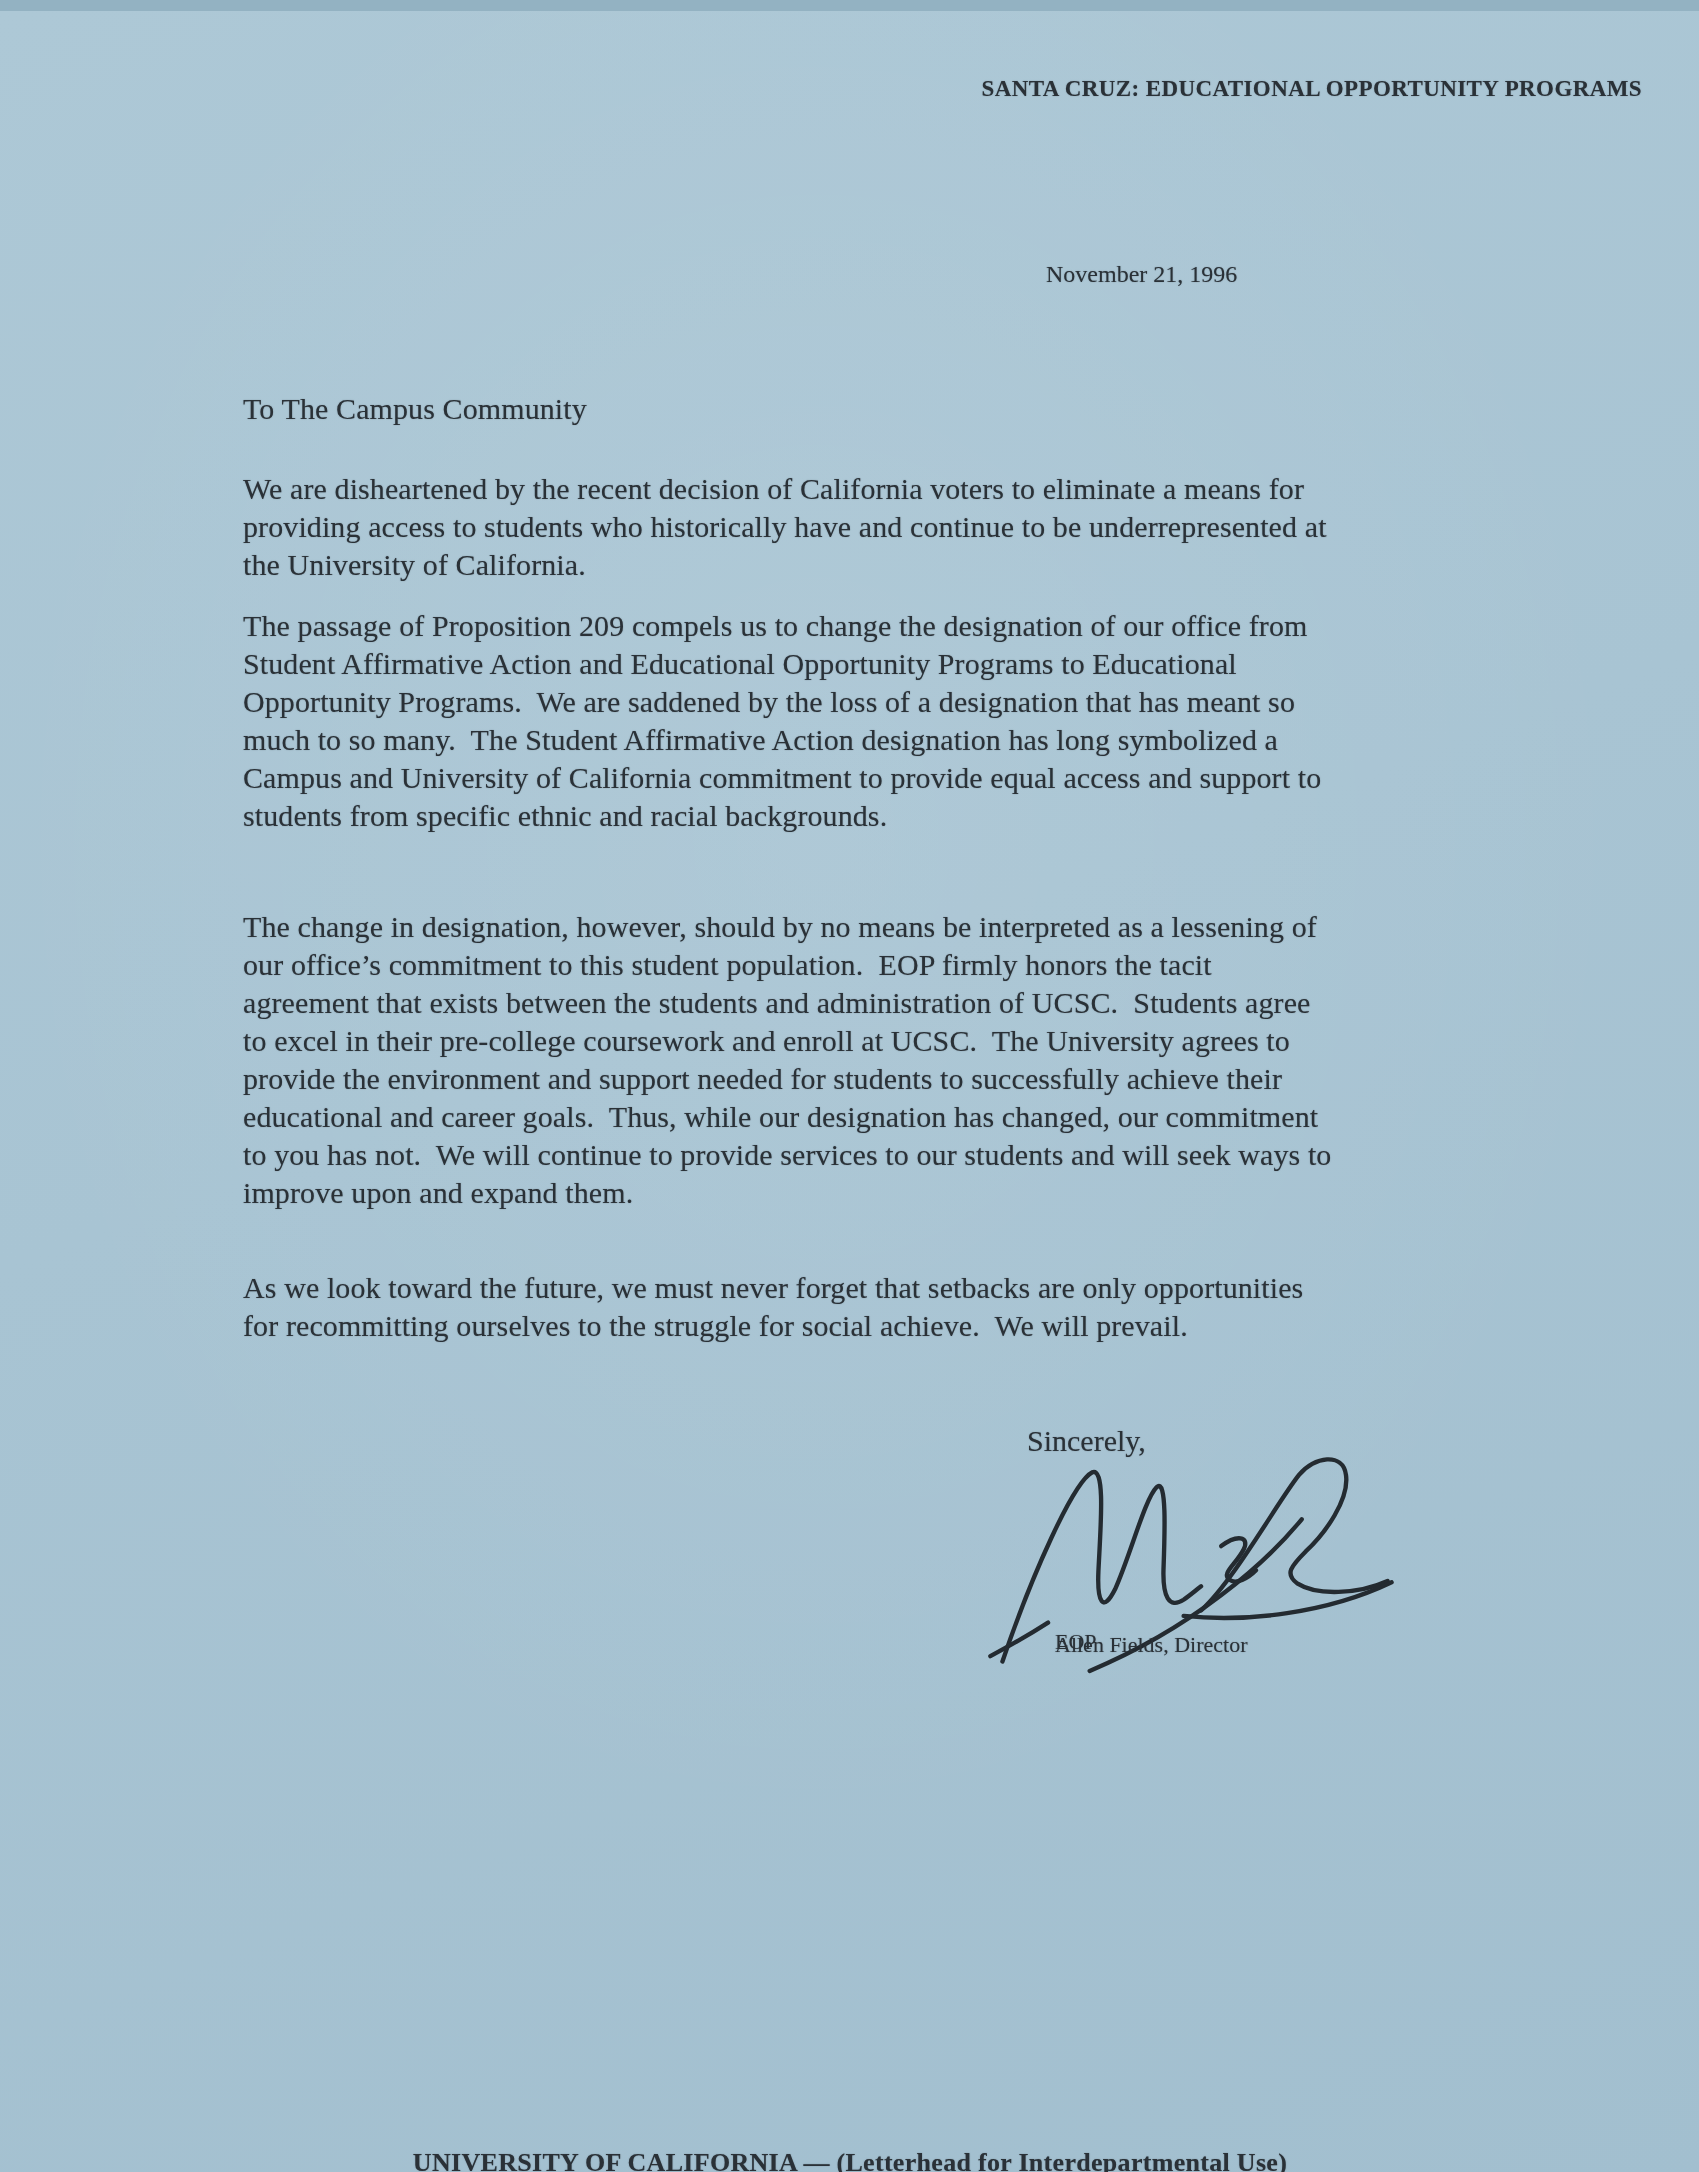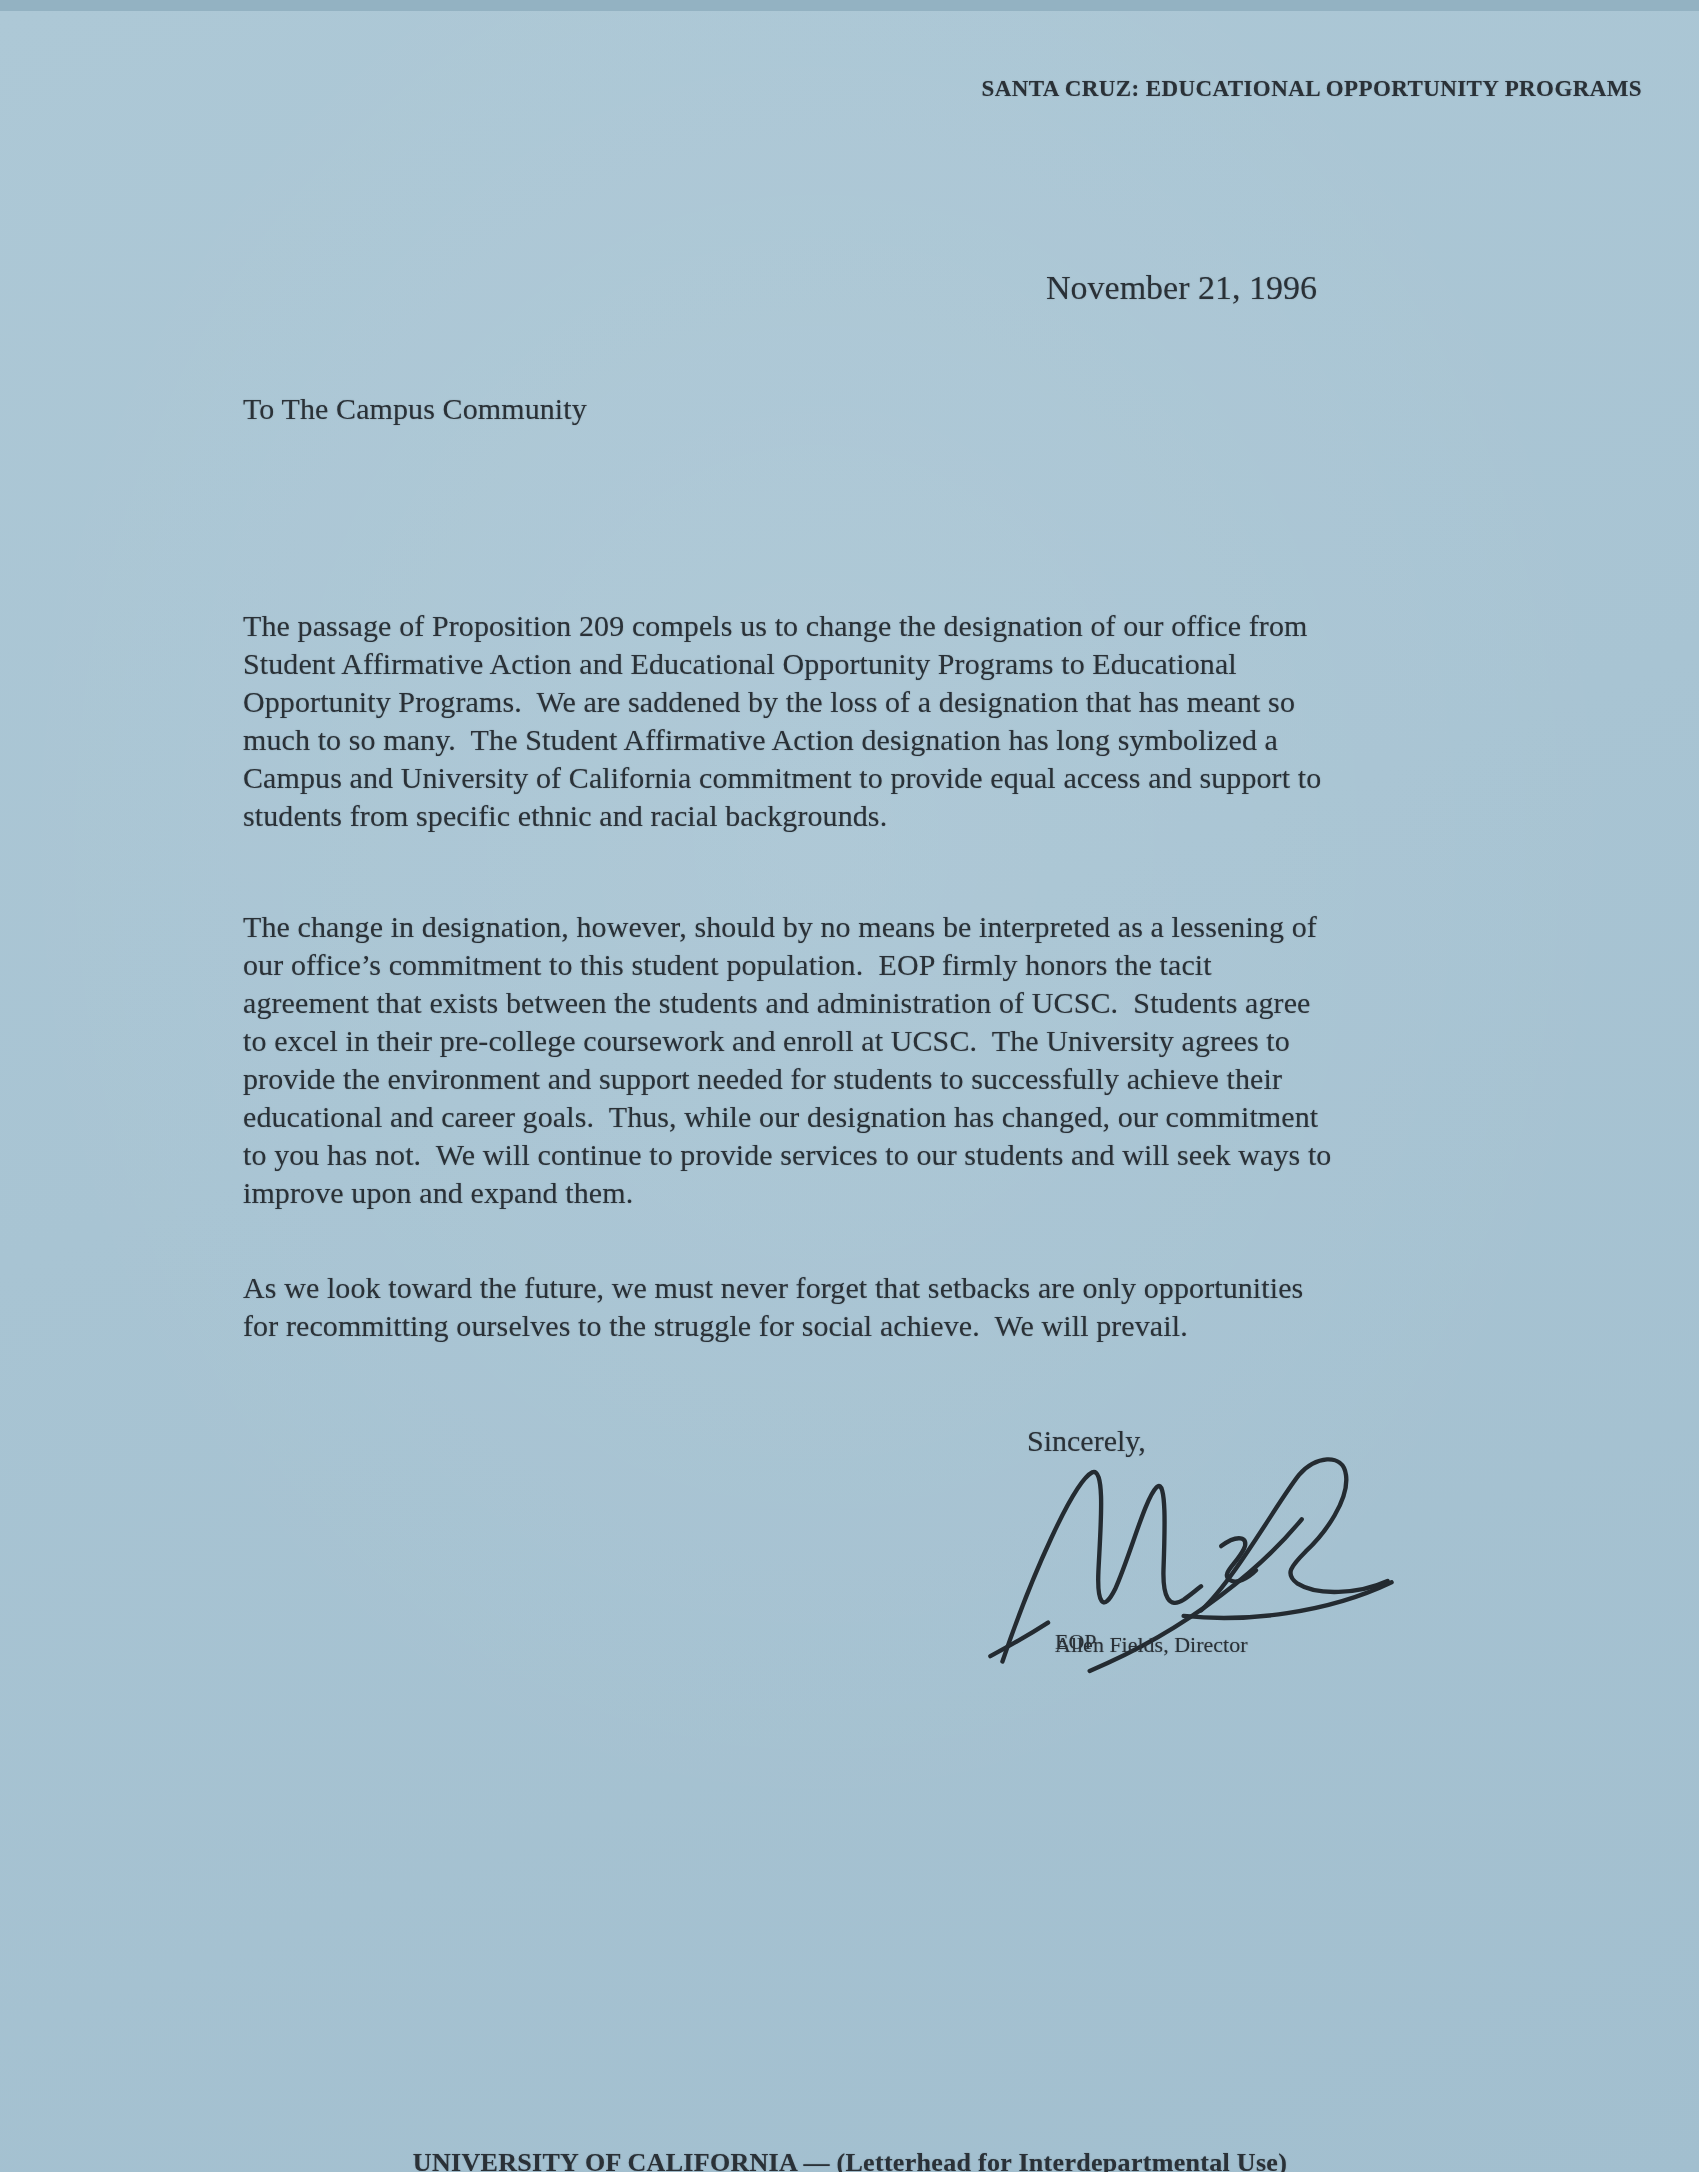--- a/index.html
+++ b/index.html
@@ -25,23 +25,23 @@
     top: 63px;
     right: 58px;
     font-size: 23px;
     line-height: 29.5px;
     font-weight: 700;
     letter-spacing: 0.4px;
     white-space: pre;
   }
   .date {
     position: absolute;
-    top: 258px;
+    top: 244px;
     left: 1046px;
-    font-size: 34px;
+    font-size: 24px;
     line-height: 38px;
     white-space: pre;
   }
   .bodytext {
     position: absolute;
     left: 243px;
     font-size: 30px;
     line-height: 38px;
     white-space: pre;
     letter-spacing: 0.1px;
@@ -107,20 +107,23 @@
 <body>
 
 <div class="page">
 
   <div class="letterhead">SANTA CRUZ: EDUCATIONAL OPPORTUNITY PROGRAMS</div>
 
   <div class="date">November 21, 1996</div>
 
   <div class="bodytext salutation">To The Campus Community</div>
 
+  <div class="bodytext p1">We are disheartened by the recent decision of California voters to eliminate a means for
+providing access to students who historically have and continue to be underrepresented at
+the University of California.</div>
 
   <div class="bodytext p2">The passage of Proposition 209 compels us to change the designation of our office from
 Student Affirmative Action and Educational Opportunity Programs to Educational
 Opportunity Programs.  We are saddened by the loss of a designation that has meant so
 much to so many.  The Student Affirmative Action designation has long symbolized a
 Campus and University of California commitment to provide equal access and support to
 students from specific ethnic and racial backgrounds.</div>
 
   <div class="bodytext p3">The change in designation, however, should by no means be interpreted as a lessening of
 our office’s commitment to this student population.  EOP firmly honors the tacit

